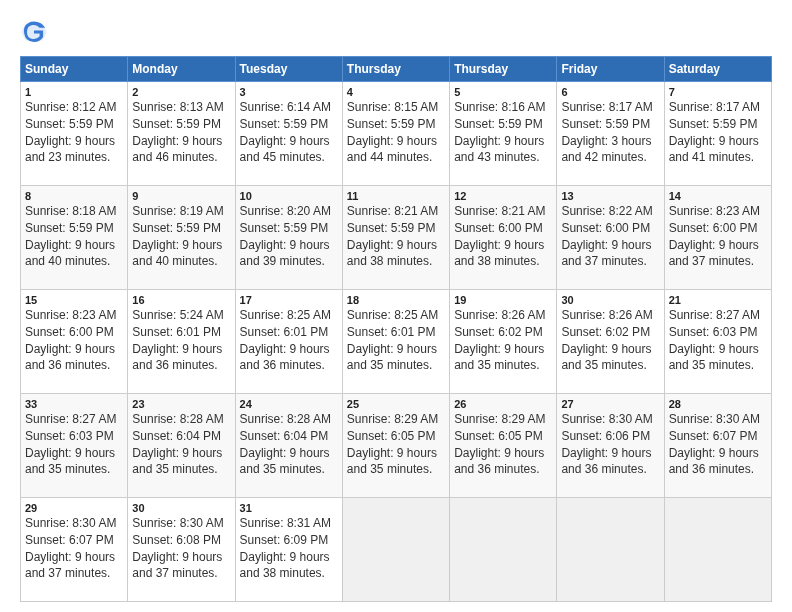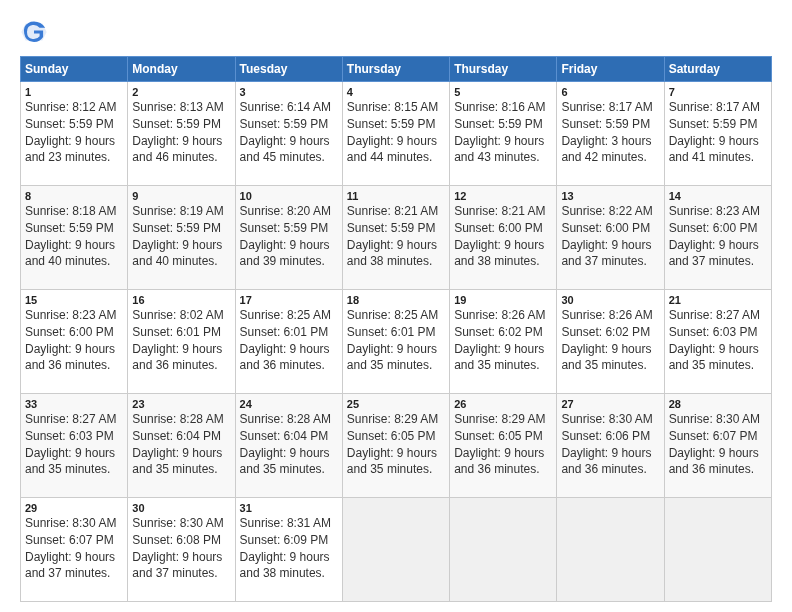--- a/index.html
+++ b/index.html
@@ -259,21 +259,21 @@
         <span class="day-num">15</span>
         <div class="day-info">
           <span>Sunrise: 8:23 AM</span><br>
           <span>Sunset: 6:00 PM</span><br>
           <span>Daylight: 9 hours and 36 minutes.</span>
         </div>
       </td>
           <td>
         <span class="day-num">16</span>
         <div class="day-info">
-          <span>Sunrise: 8:02 AM</span><br>
+          <span>Sunrise: 5:24 AM</span><br>
           <span>Sunset: 6:01 PM</span><br>
           <span>Daylight: 9 hours and 36 minutes.</span>
         </div>
       </td>
           <td>
         <span class="day-num">17</span>
         <div class="day-info">
           <span>Sunrise: 8:25 AM</span><br>
           <span>Sunset: 6:01 PM</span><br>
           <span>Daylight: 9 hours and 36 minutes.</span>

